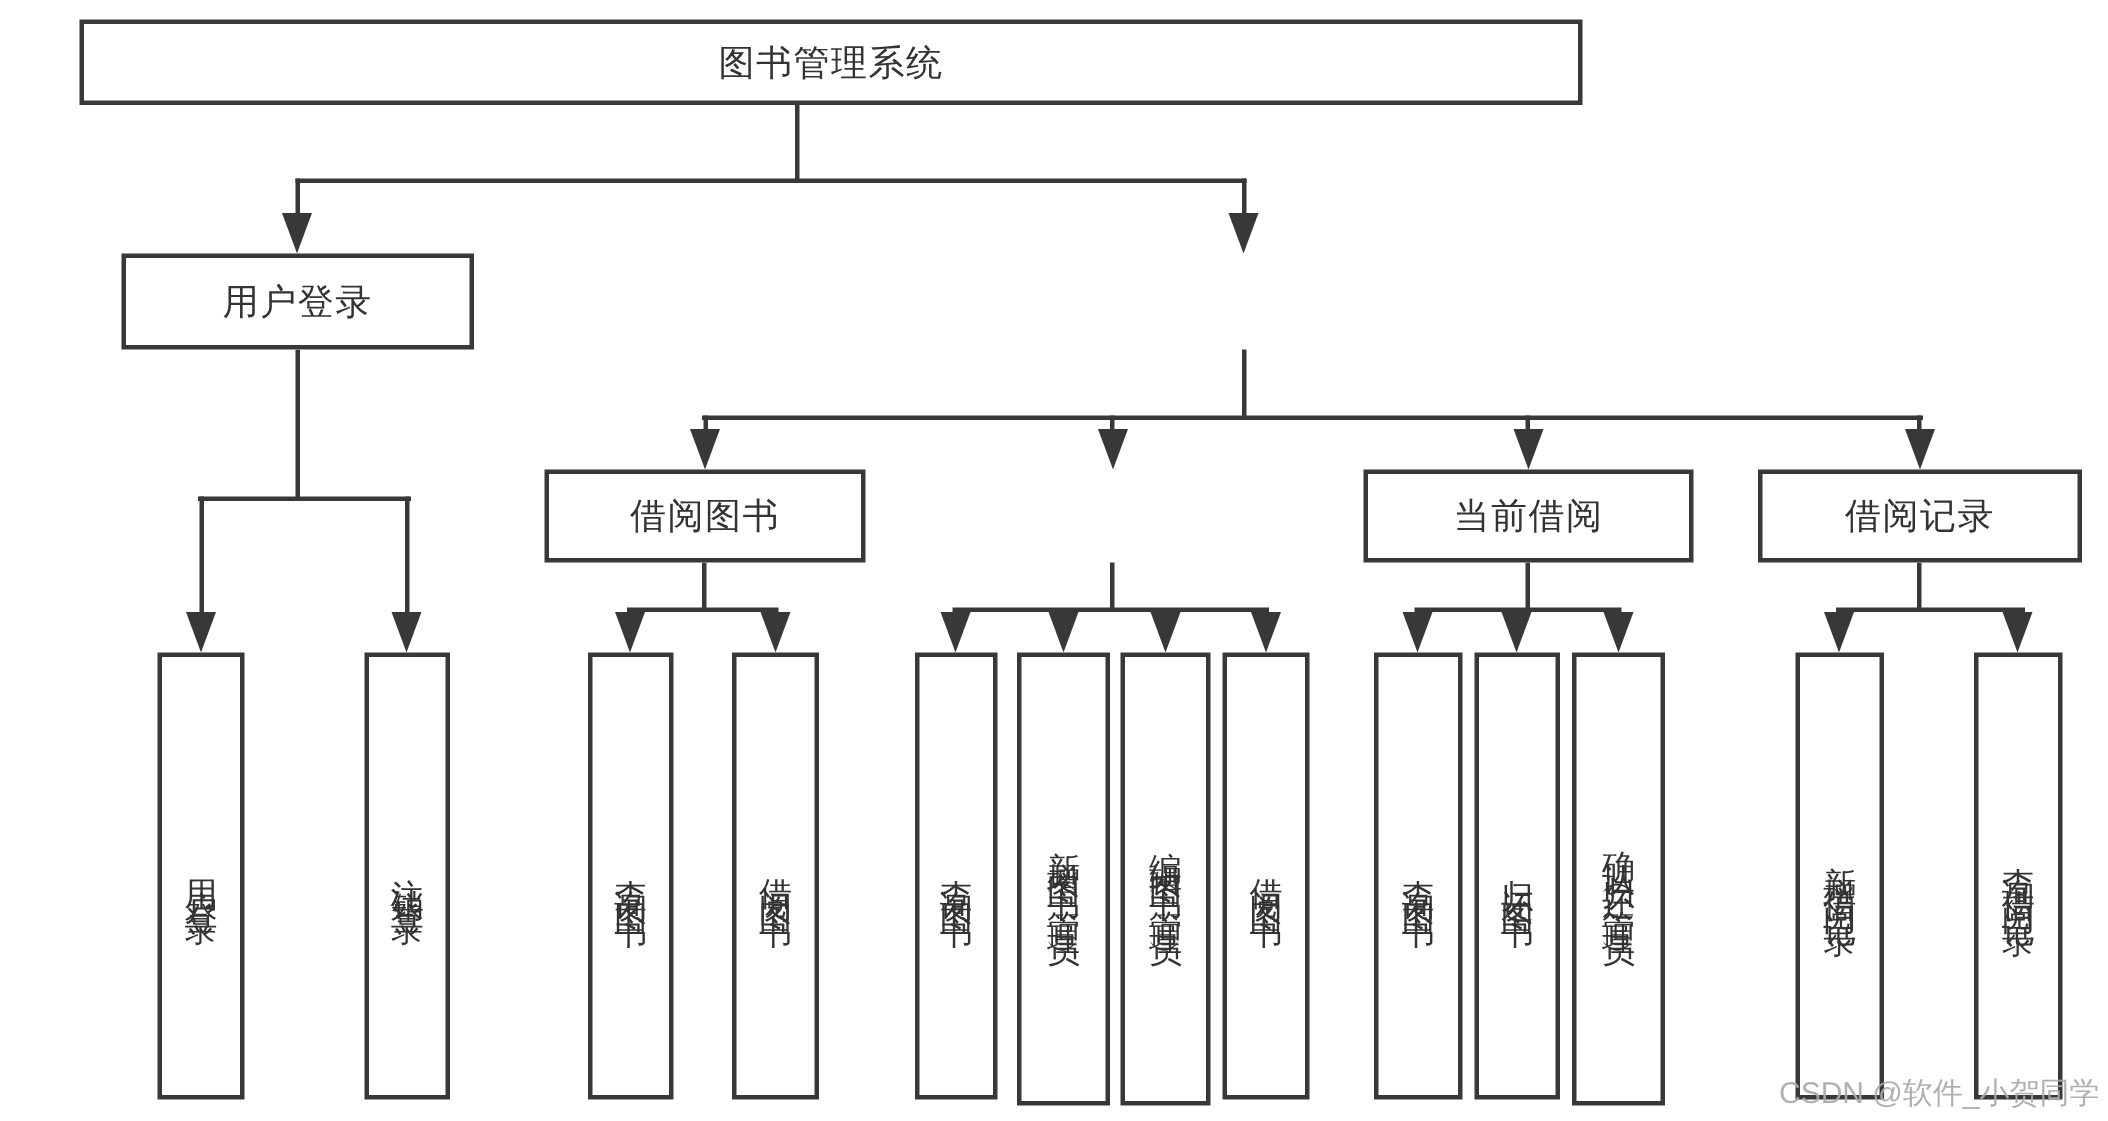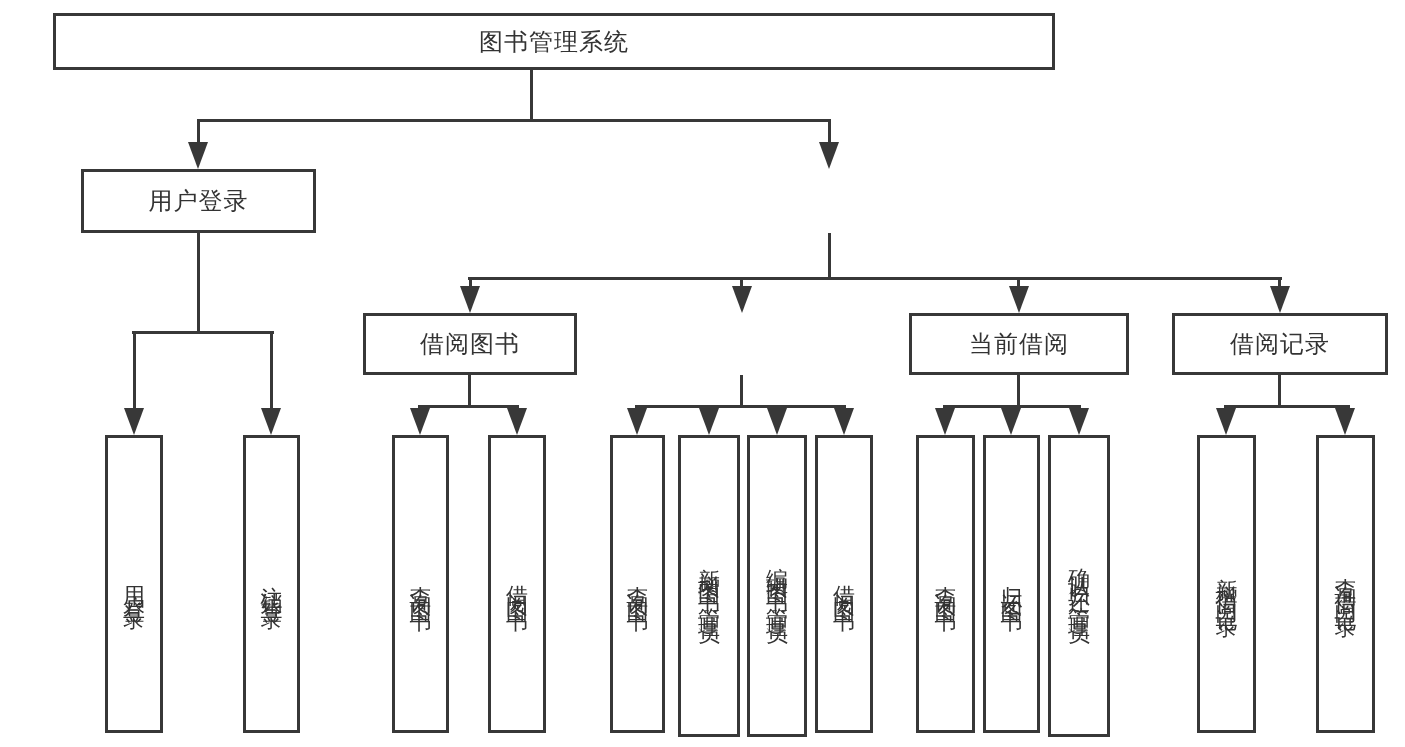--- a/index.html
+++ b/index.html
@@ -172,14 +172,15 @@
     <span>确认归还（管理员）</span>
   </div>
 
   <div class="box box-v" style="left:1197px; top:435px; width:59px; height:298px;">
     <span>新增借阅记录</span>
   </div>
   <div class="box box-v" style="left:1316px; top:435px; width:59px; height:298px;">
     <span>查询借阅记录</span>
   </div>
 
+  <div class="watermark">CSDN @软件_小贺同学</div>
 
 </div>
 
 </body></html>

